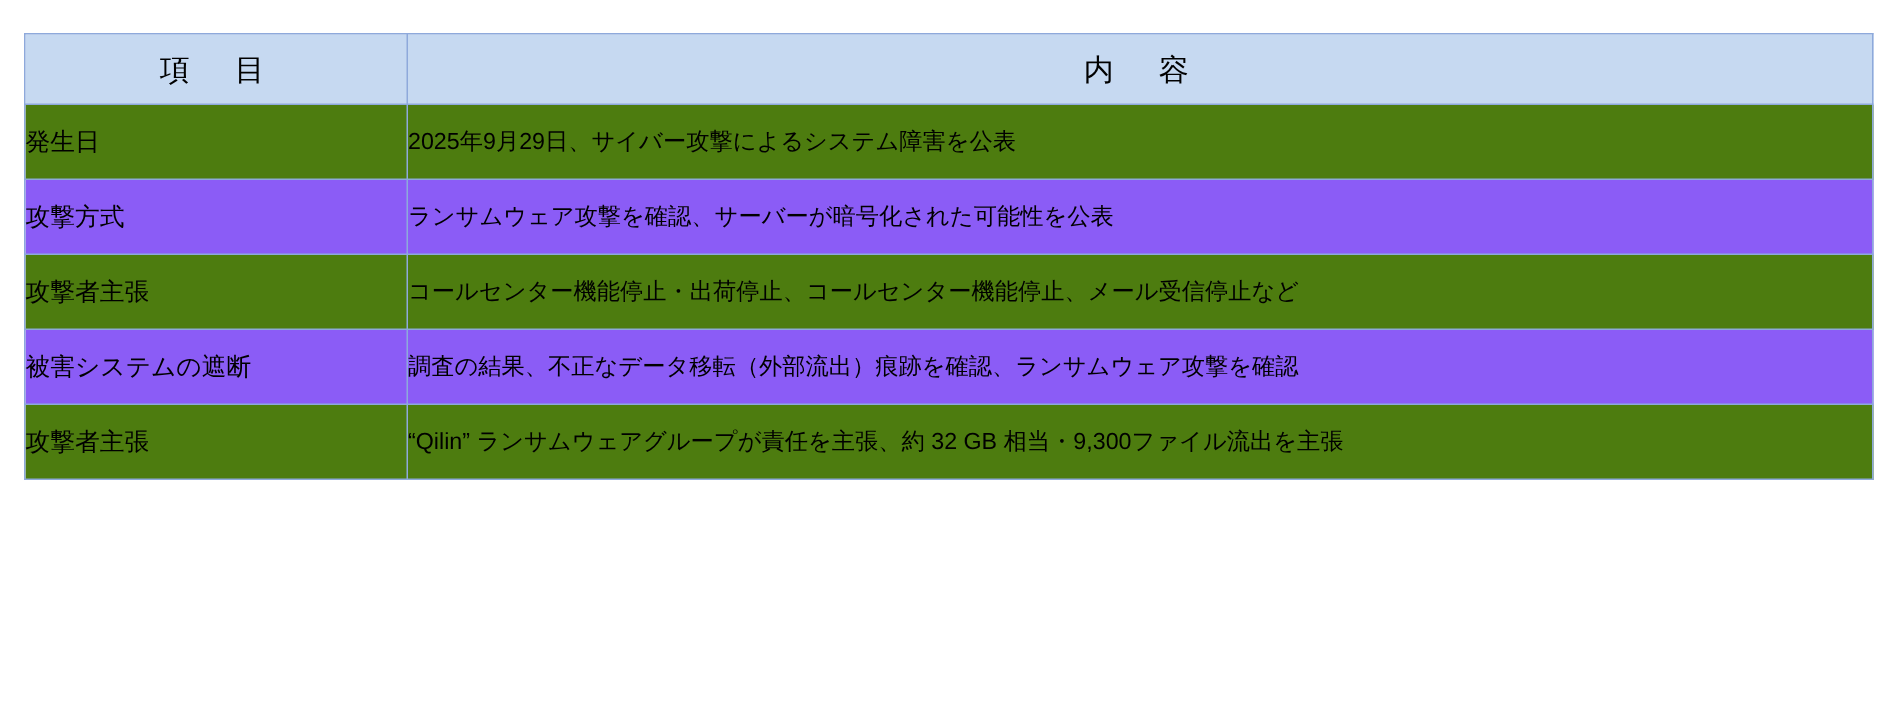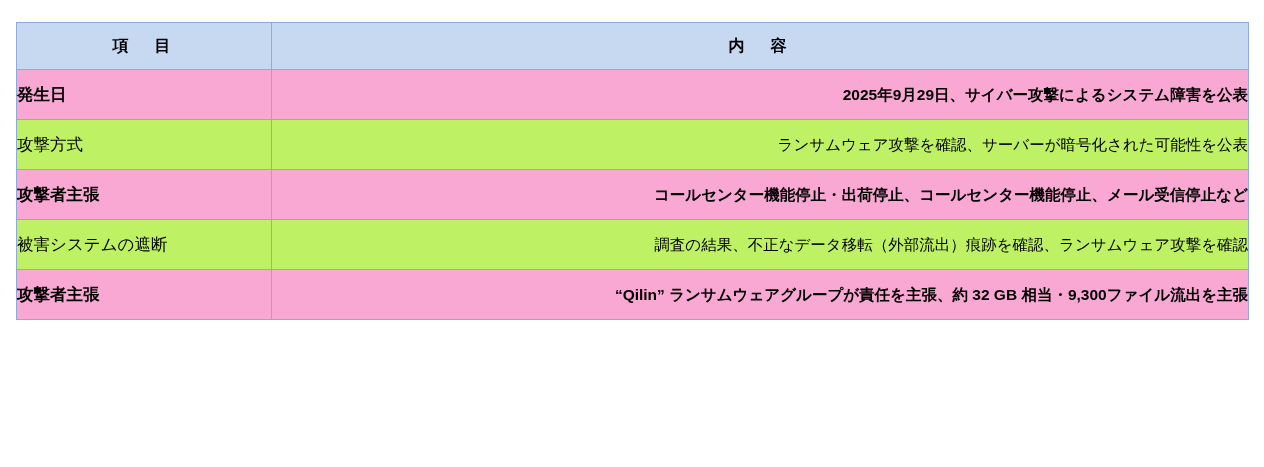--- a/index.html
+++ b/index.html
@@ -34,41 +34,40 @@
   table.info-table th,
   table.info-table td {
     border: 1px solid #8ea9db;
     padding: 0;
     vertical-align: middle;
   }
   .hdr {
     background: #c6d9f1;
     height: 46px;
     text-align: center;
-    font-size: 16px;
-    font-weight: bold;
+    font-size: 20px;
+    font-weight: normal;
     letter-spacing: 0.5px;
   }
   .hdr span {
     display: inline-block;
     letter-spacing: 5px;
   }
   tbody tr { height: 50px; }
-  tbody tr.odd td { background: #f9a8d4; font-weight: bold; }
-  tbody tr.even td { background: #bef264; }
+  tbody tr.odd td { background: #4d7c0f; }
+  tbody tr.even td { background: #8b5cf6; }
 
   td.item {
     font-size: 16.5px;
     padding-left: 18px;
   }
   td.content {
     font-size: 15.5px;
     padding-left: 16px;
     line-height: 1.4;
-    text-align: right;
   }
 </style>
 </head>
 <body>
 
 <div class="page">
   <table class="info-table">
     <colgroup>
       <col class="c1">
       <col class="c2">

